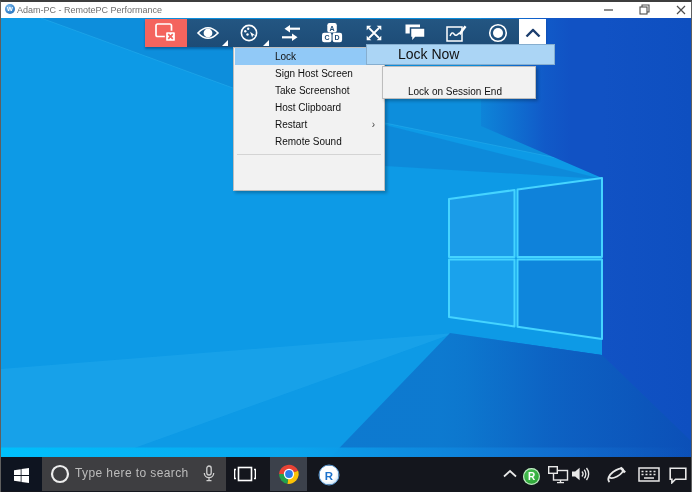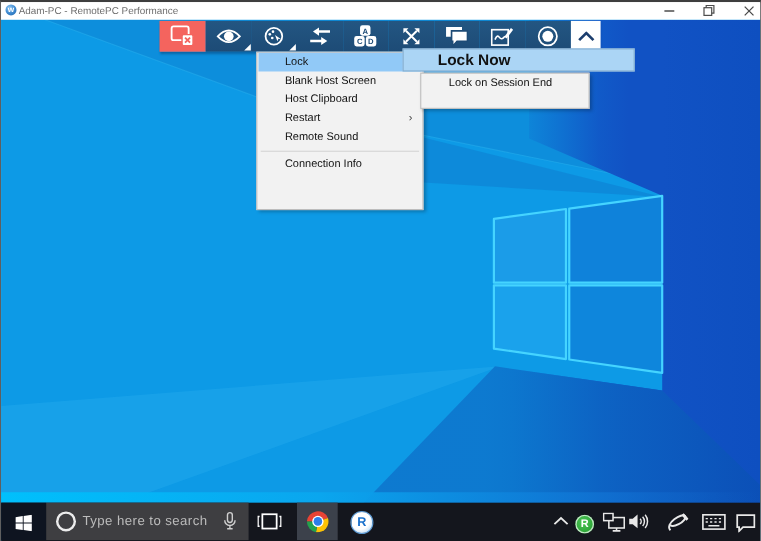--- a/index.html
+++ b/index.html
@@ -27,31 +27,31 @@
 .slot svg { position:absolute; left:50%; top:50%; transform:translate(-50%,-50%); }
 #tbtn-red svg { position:absolute; left:50%; top:50%; transform:translate(-50%,-50%); }
 .tri { position:absolute; right:1px; bottom:1px; width:0; height:0;
   border-left:6px solid transparent; border-bottom:6px solid #ffffff; }
 #tbtn-up { width:27px; height:28px; background:#ffffff; position:relative; }
 #tbtn-up svg { position:absolute; left:50%; top:50%; transform:translate(-50%,-50%); }
 
 #menu { position:absolute; left:232px; top:28.5px; width:152px; height:144px;
   background:#f2f2f2; border:1px solid #bdbdbd; box-shadow:2px 2px 3px rgba(0,0,0,0.25);
   font-size:10px; color:#111; }
-.mi { position:relative; height:17px; line-height:17px; padding-left:24px; margin:0 1px; }
+.mi { position:relative; height:17px; line-height:17px; padding-left:40px; margin:0 1px; }
 .mi.hl { background:#91c9f7; }
 .msep { height:1px; background:#d4d4d4; margin:4px 3px 3px 3px; }
 .marrow { position:absolute; right:8px; top:0; font-size:10px; color:#444; }
-#locknow { position:absolute; left:365px; top:26px; width:211px; height:21px;
+#locknow { position:absolute; left:365px; top:26px; width:189px; height:21px;
   background:#abd5f5; border:1px solid #86aecf; font-size:14px; color:#111;
-  line-height:19px; padding-left:31px; z-index:5;font-weight:bold; }
+  line-height:19px; padding-left:31px; z-index:5; }
 #submenu { position:absolute; left:381px; top:48px; width:153.5px; height:33px;
   background:#f2f2f2; border:1px solid #bdbdbd; box-shadow:2px 2px 3px rgba(0,0,0,0.25);
   font-size:10px; color:#111; z-index:4; }
-#submenu .si { height:16px; line-height:16px; padding-left:25px; margin-top:1px; }
+#submenu .si { height:16px; line-height:16px; padding-left:25px; margin-top:17px; }
 
 #taskbar { position:absolute; left:0; top:439px; width:690px; height:35px; background:#14161d; }
 #startbtn { position:absolute; left:0; top:0; width:41px; height:34px; background:#0e1420; }
 #searchbox { position:absolute; left:41px; top:0; width:184px; height:34px; background:#3e3e41;padding-left:40px; }
 #searchtxt { position:absolute; left:33px; top:0; height:34px; line-height:33px; font-size:12px; color:#bcbcbc; letter-spacing:0.4px; }
 .tb-ic { position:absolute; }
 #chrometile { position:absolute; left:269px; top:0; width:37px; height:34px; background:#3c414b; }
 #chrome { position:absolute; left:9px; top:7px; }
 #rpctile { position:absolute; left:309px; top:0; width:38px; height:34px; }
 #rpc { position:absolute; left:50%; top:52%; transform:translate(-50%,-50%);
@@ -207,26 +207,26 @@
       </div>
       <div id="tbtn-up">
         <svg width="16" height="9" viewBox="0 0 16 9">
           <path d="M1.5,8 L8,1.5 L14.5,8" fill="none" stroke="#1c3e6e" stroke-width="2.4"></path>
         </svg>
       </div>
     </div>
 
     <div id="menu">
       <div class="mi hl">Lock</div>
-      <div class="mi">Blank Host Screen</div>
+      <div class="mi">Sign Host Screen</div>
+      <div class="mi">Take Screenshot</div>
       <div class="mi">Host Clipboard</div>
       <div class="mi">Restart<span class="marrow">›</span></div>
       <div class="mi">Remote Sound</div>
       <div class="msep"></div>
-      <div class="mi">Connection Info</div>
     </div>
 
     <div id="submenu">
       <div class="si">Lock on Session End</div>
     </div>
     <div id="locknow">Lock Now</div>
 
     <div id="taskbar">
       <div id="startbtn">
         <svg width="15" height="15" viewBox="0 0 15 15" style="position:absolute;left:13px;top:11px;">

